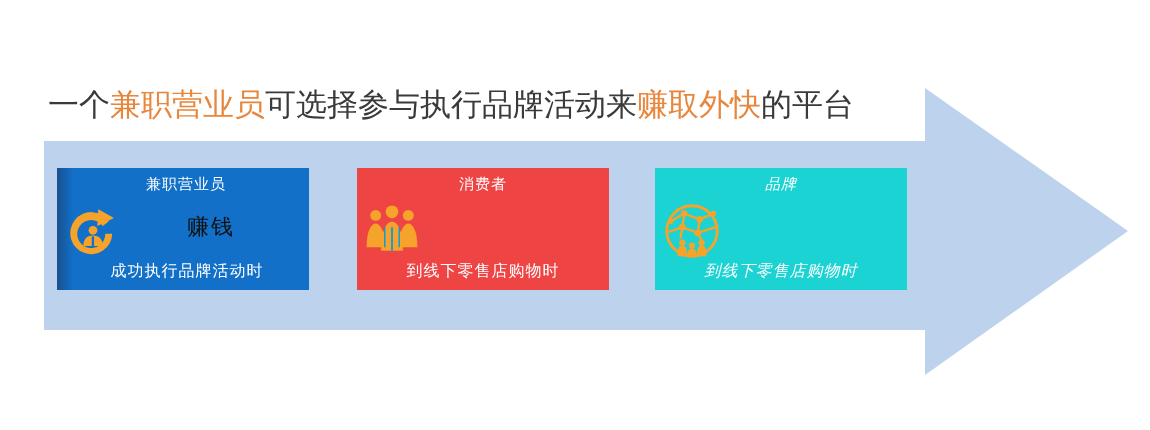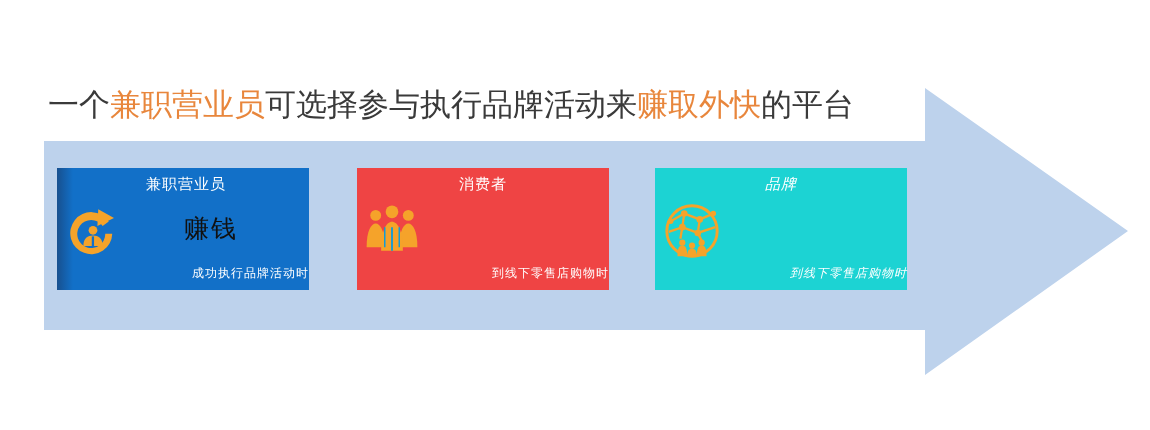--- a/index.html
+++ b/index.html
@@ -65,33 +65,33 @@
   }
   #card-0 .card-header { padding-left: 6px; box-sizing: border-box; }
 
   .card-main {
     position: absolute;
     top: 44px;
     left: 56px;
     width: 196px;
     text-align: center;
     color: #111111;
-    font-size: 25px;
+    font-size: 22px;
     font-family: "Liberation Serif", "DejaVu Serif", serif;
     letter-spacing: 2px;
   }
 
   .card-footer {
     position: absolute;
     bottom: 8px;
     left: 0;
     width: 100%;
-    text-align: right;
+    text-align: center;
     color: #ffffff;
-    font-size: 12px;
+    font-size: 16px;
     font-family: "Liberation Serif", "DejaVu Serif", serif;
     letter-spacing: 1px;
   }
   #card-0 .card-footer { padding-left: 8px; box-sizing: border-box; }
 
   .card-icon {
     position: absolute;
     left: 8px;
     top: 36px;
     width: 56px;

